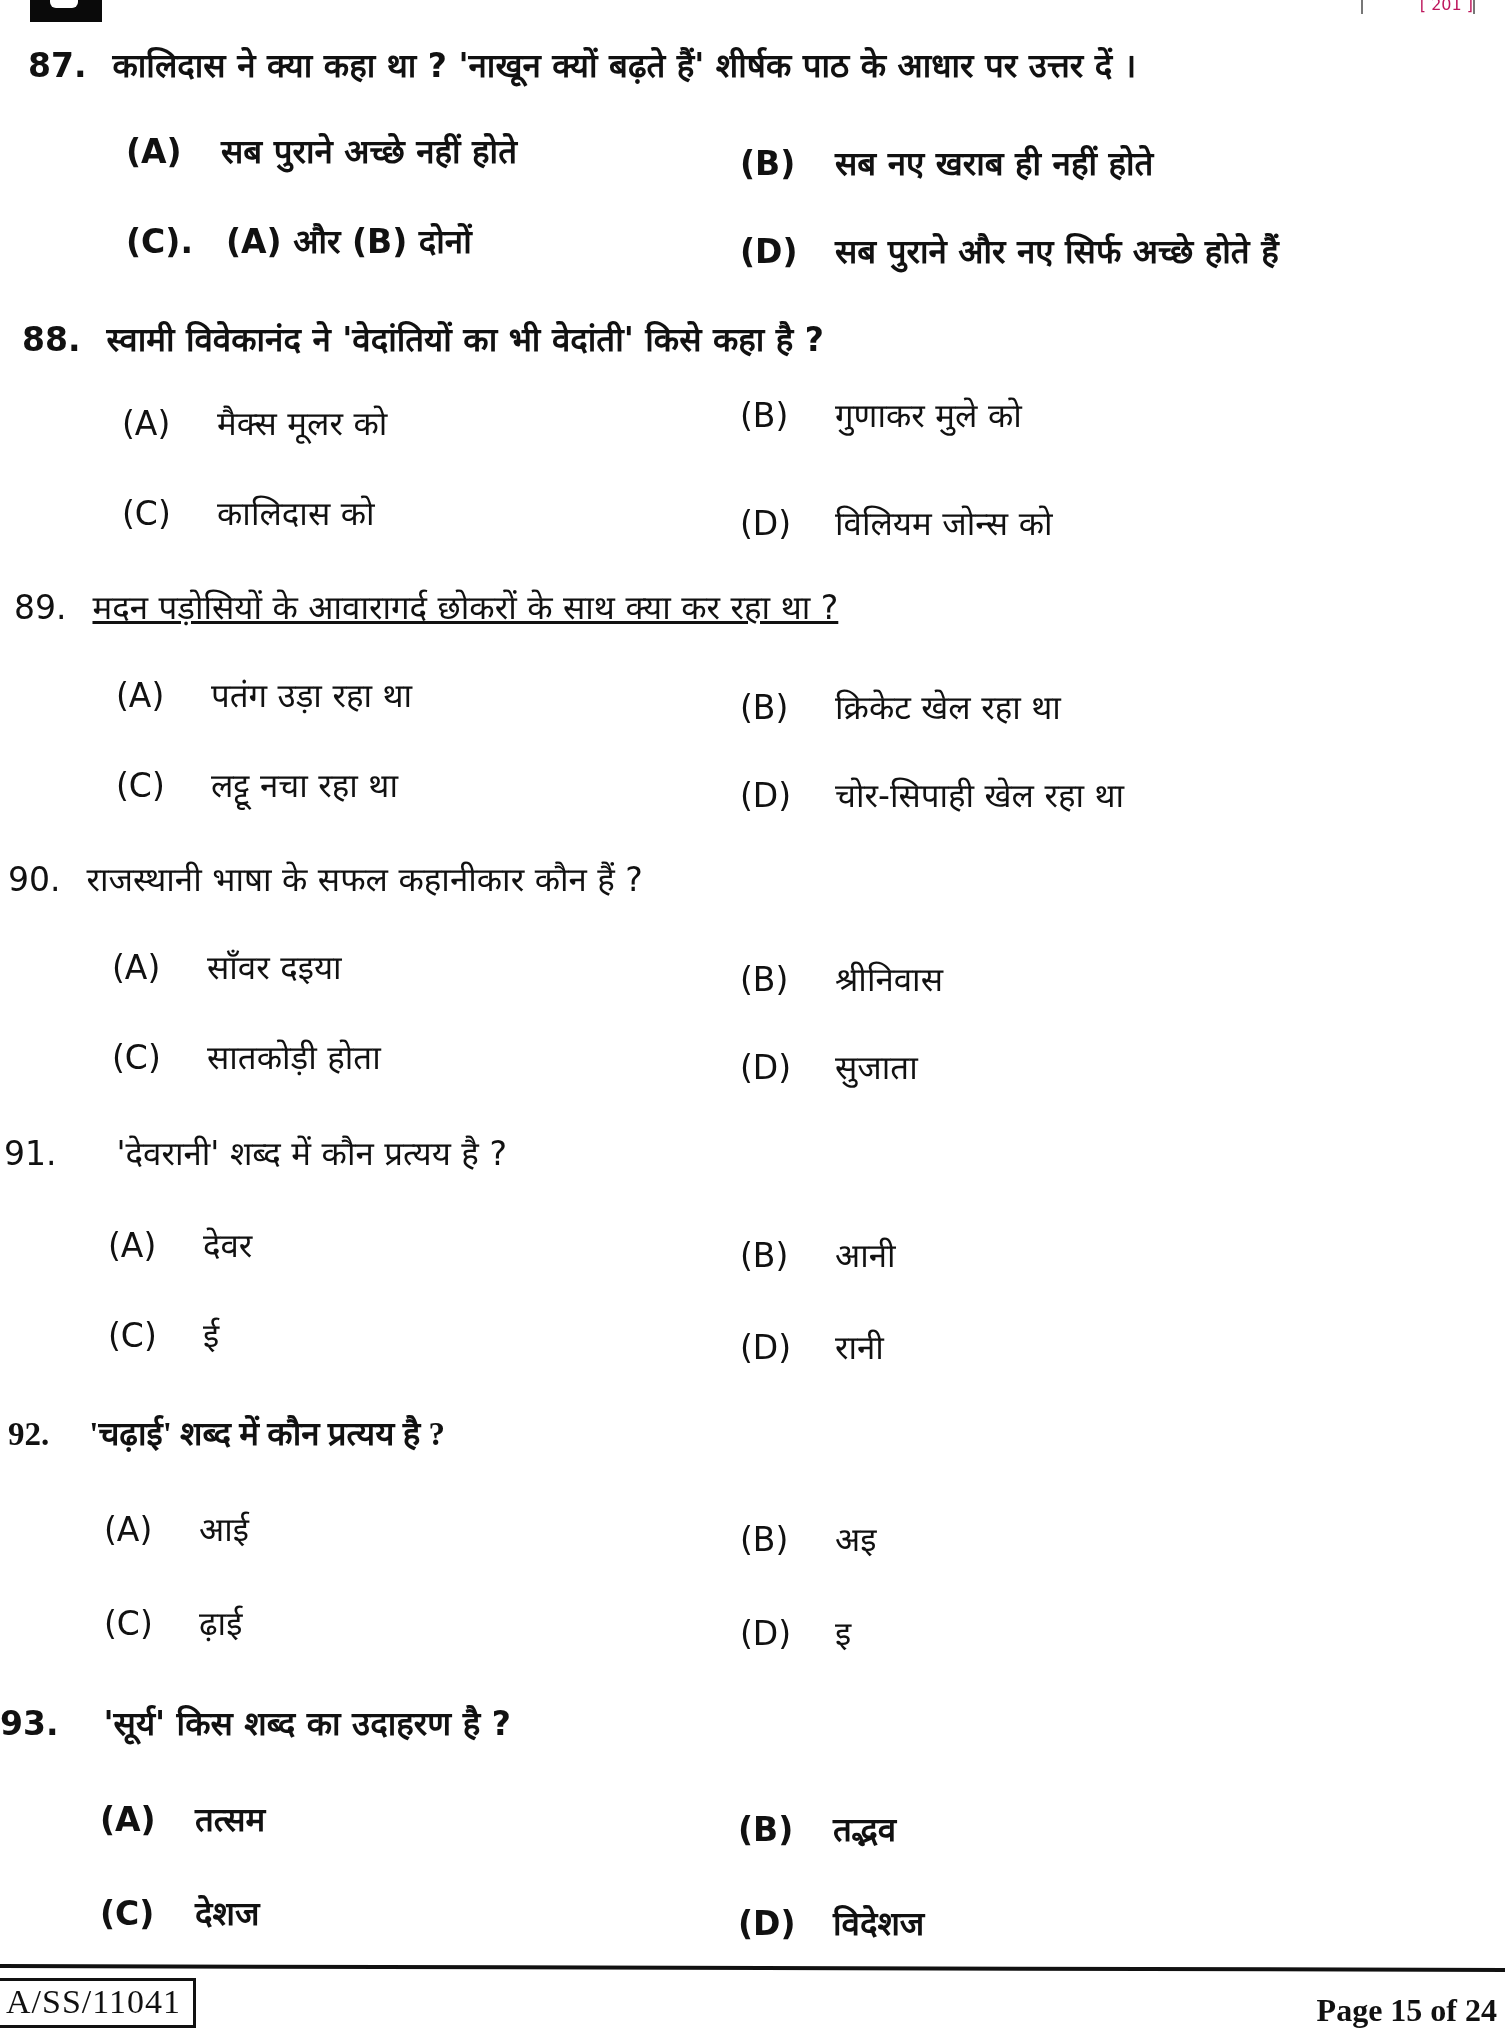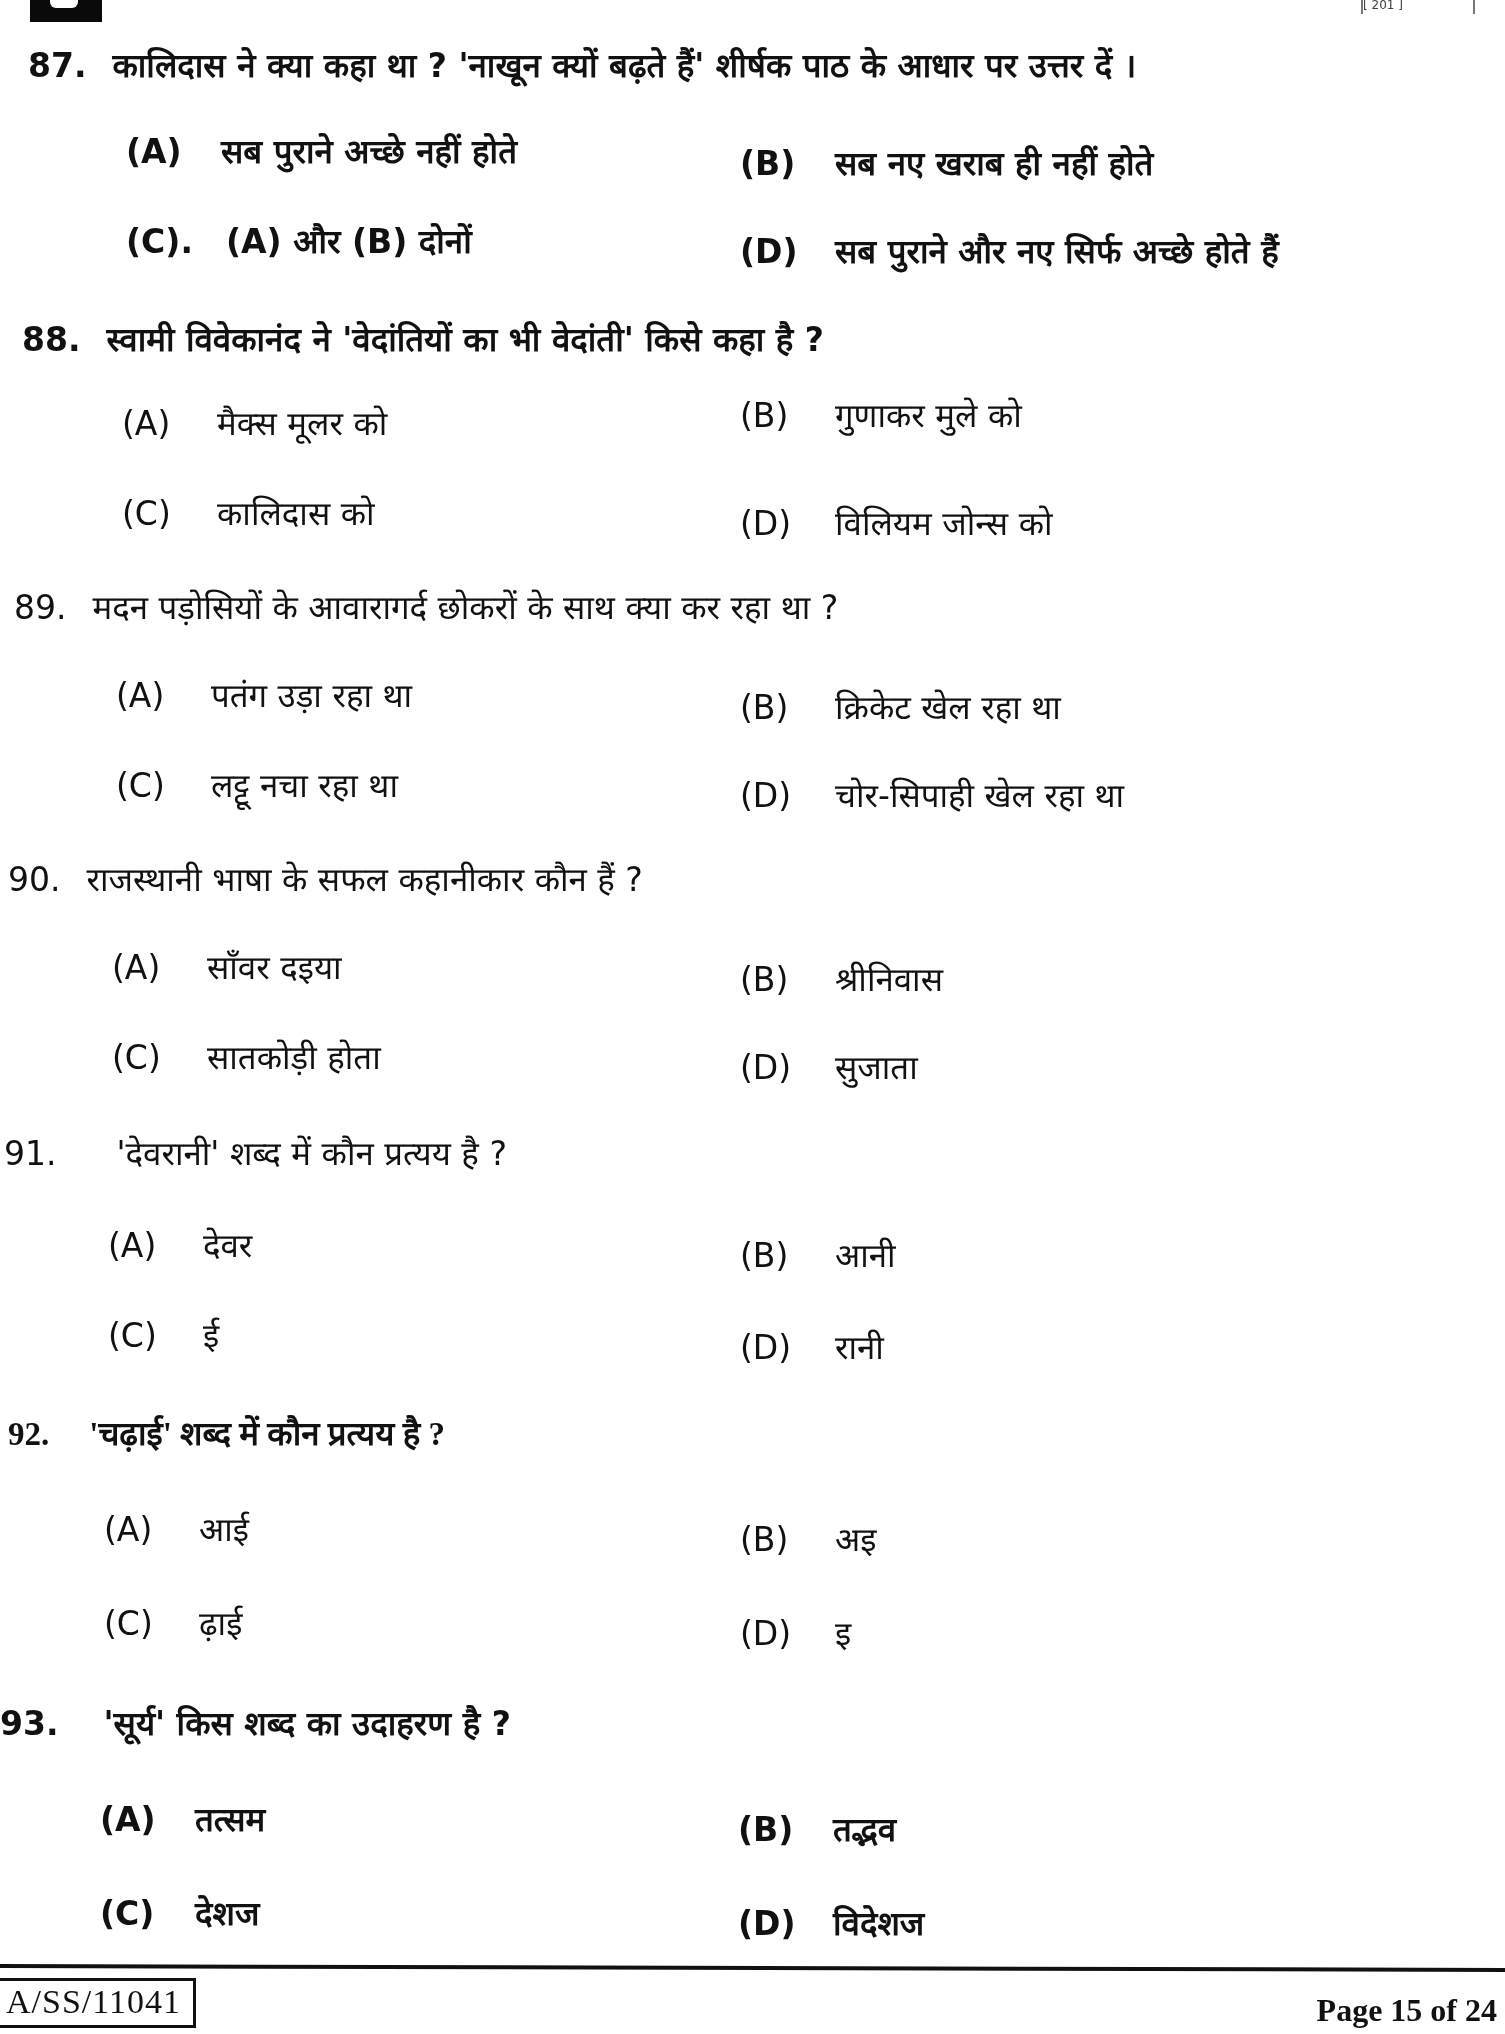--- a/index.html
+++ b/index.html
@@ -1,21 +1,21 @@
 <!DOCTYPE html>
 <html><head>
 <meta charset="utf-8">
 <style>
   html, body { margin:0; padding:0; background:#ffffff; }
   body { width:1505px; height:2034px; position:relative; overflow:hidden;
          font-family: "DejaVu Sans", "Liberation Sans", sans-serif; color:#111; }
   .corner-mark { position:absolute; left:30px; top:0; width:72px; height:22px; background:#0a0a0a; }
   .corner-mark .notch { position:absolute; left:20px; top:0; width:28px; height:8px; background:#fff; border-radius:0 0 6px 6px; }
   .page-code-top { position:absolute; right:30px; top:0; width:110px; height:14px;
-                   border-left:2px solid #777; border-right:2px solid #777; font-size:12px; color:#404040; text-align:left; line-height:10px; overflow:hidden; }
+                   border-left:2px solid #777; border-right:2px solid #777; font-size:16px; color:#be185d; text-align:right; line-height:10px; overflow:hidden; }
   .q { position:absolute; left:0; width:1505px; }
   .q-stem { position:absolute; font-size:33px; white-space:nowrap; font-weight:600; }
   .q-num { display:inline-block; margin-right:26px; }
   .opt { position:absolute; font-size:33px; white-space:nowrap; font-weight:500; }
   .opt .lbl { display:inline-block; width:95px; }
   .bold .q-stem, .bold .opt { font-weight:700; }
   .light .q-stem, .light .opt { font-weight:400; }
   .footer-rule { position:absolute; left:0; top:1966px; width:1505px; height:4px; background:#111; transform:rotate(0.15deg); }
   .footer-code { position:absolute; left:0; top:1978px; padding:2px 12px 4px 6px; border:3px solid #111; border-left:none;
                  font-family:"Liberation Serif", "DejaVu Serif", serif; font-size:34px; letter-spacing:1px; }
@@ -43,21 +43,21 @@
   <div class="q-stem" style="left:22px;top:316px;">
     <span class="q-num">88.</span><span>स्वामी विवेकानंद ने 'वेदांतियों का भी वेदांती' किसे कहा है ?</span>
   </div>
   <div class="opt" style="left:122px;top:400px;"><span class="lbl">(A)</span><span>मैक्स मूलर को</span></div>
   <div class="opt" style="left:740px;top:392px;"><span class="lbl">(B)</span><span>गुणाकर मुले को</span></div>
   <div class="opt" style="left:122px;top:490px;"><span class="lbl">(C)</span><span>कालिदास को</span></div>
   <div class="opt" style="left:740px;top:500px;"><span class="lbl">(D)</span><span>विलियम जोन्स को</span></div>
 </section>
 
 <section class="q light">
-  <div class="q-stem" style="left:14px;top:584px;">
+  <div class="q-stem" style="left:14px;top:584px;text-decoration:underline;">
     <span class="q-num">89.</span><span>मदन पड़ोसियों के आवारागर्द छोकरों के साथ क्या कर रहा था ?</span>
   </div>
   <div class="opt" style="left:116px;top:672px;"><span class="lbl">(A)</span><span>पतंग उड़ा रहा था</span></div>
   <div class="opt" style="left:740px;top:684px;"><span class="lbl">(B)</span><span>क्रिकेट खेल रहा था</span></div>
   <div class="opt" style="left:116px;top:762px;"><span class="lbl">(C)</span><span>लट्टू नचा रहा था</span></div>
   <div class="opt" style="left:740px;top:772px;"><span class="lbl">(D)</span><span>चोर-सिपाही खेल रहा था</span></div>
 </section>
 
 <section class="q light">
   <div class="q-stem" style="left:8px;top:856px;">

